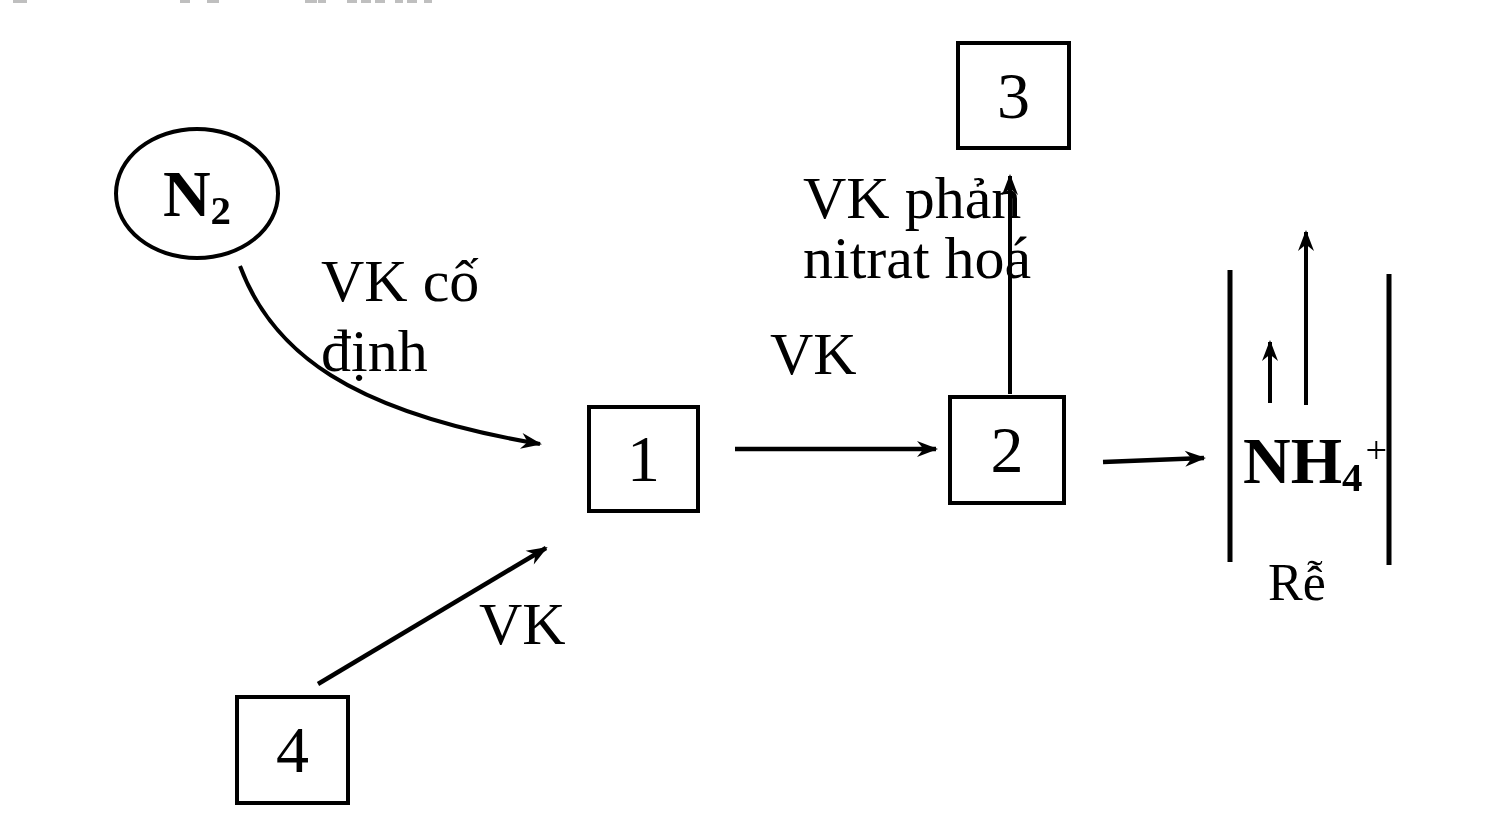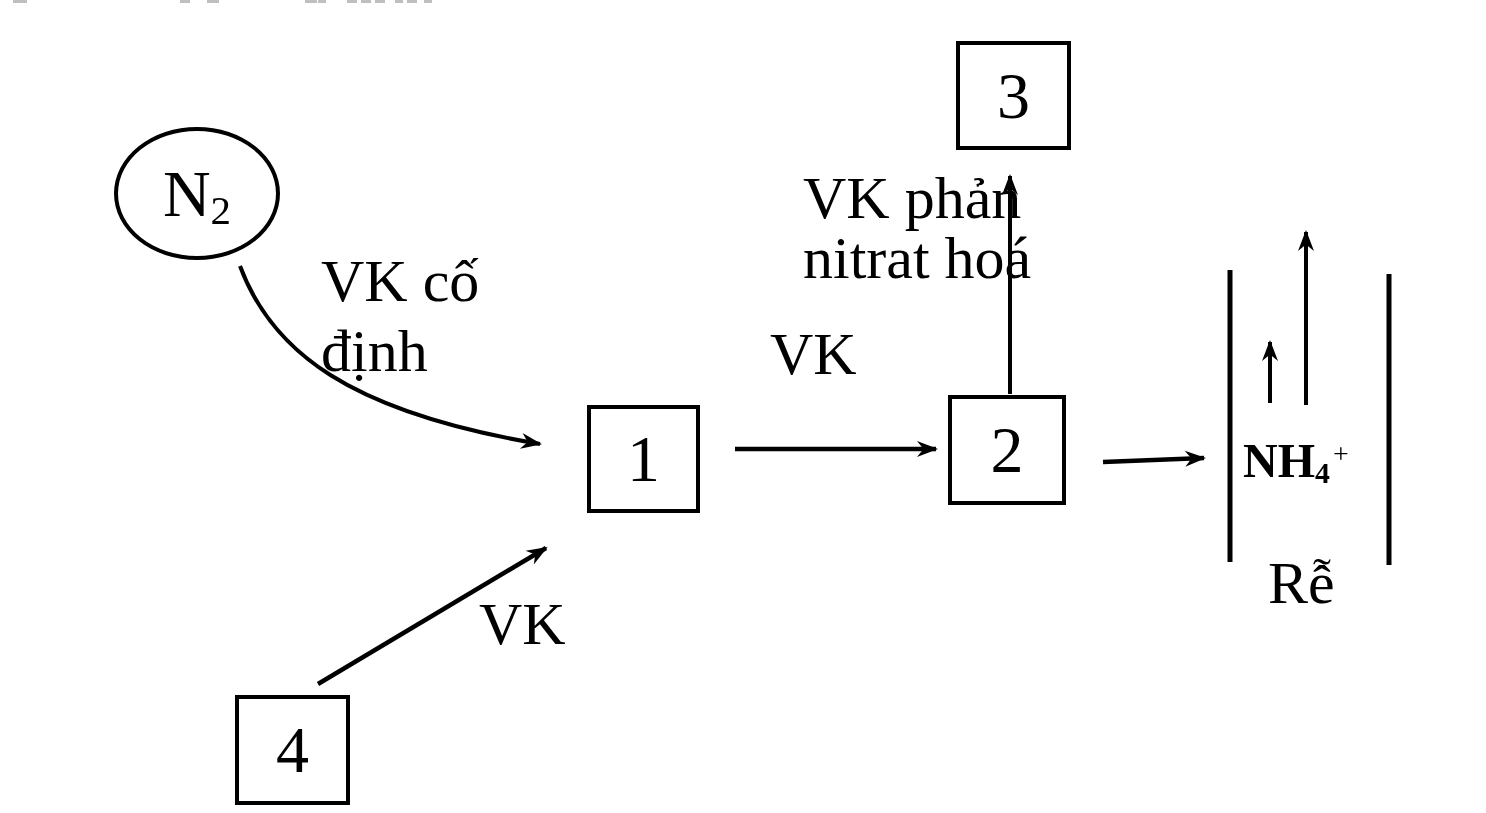--- a/index.html
+++ b/index.html
@@ -16,46 +16,46 @@
   .lines { position: absolute; left: 0; top: 0; width: 1486px; height: 813px; }
 
   
   .artifact { position: absolute; top: 0; height: 3px; background: #a9a9a9; opacity: 0.75; }
 
   .node-ellipse {
     position: absolute; left: 114px; top: 127px; width: 166px; height: 133px;
     border: 4px solid #000; border-radius: 50%;
     display: flex; align-items: center; justify-content: center;
   }
-  .n2-text { font-weight: normal; font-size: 66px; line-height: 1; white-space: nowrap; }
+  .n2-text { font-weight: bold; font-size: 66px; line-height: 1; white-space: nowrap; }
 
   .box {
     position: absolute; border: 4px solid #000; background: #fff;
     display: flex; align-items: center; justify-content: center;
     font-size: 66px; line-height: 1;
   }
   .box-1 { left: 587px; top: 405px; width: 113px; height: 108px; }
   .box-2 { left: 948px; top: 395px; width: 118px; height: 110px; }
   .box-3 { left: 956px; top: 41px;  width: 115px; height: 109px; }
   .box-4 { left: 235px; top: 695px; width: 115px; height: 110px; }
 
   .lbl { position: absolute; font-size: 60px; white-space: nowrap; }
   .lbl-fixing       { left: 321px; top: 246px; line-height: 70px; }
   .lbl-denitrifying { left: 803px; top: 168px; line-height: 60px; }
   .lbl-nitrate      { left: 770px; top: 324px; line-height: 60px; }
   .lbl-ammonifying  { left: 479px; top: 587px; line-height: 74px; }
 
   .nh4-text {
     position: absolute; left: 1243px; top: 424px;
-    font-size: 48px; font-weight: bold; line-height: 74px; white-space: nowrap;
+    font-size: 66px; font-weight: bold; line-height: 74px; white-space: nowrap;
   }
   .sub { font-size: 0.62em; position: relative; top: 0.20em; }
   .sup { font-size: 0.58em; position: relative; top: -0.52em; font-weight: normal; margin-left: 3px; }
 
-  .root-text { position: absolute; left: 1268px; top: 554px; font-size: 60px; line-height: 58px; }
+  .root-text { position: absolute; left: 1268px; top: 554px; font-size: 52px; line-height: 58px; }
 </style>
 </head>
 <body>
 
 <div class="stage">
 
   <div>
     <i class="artifact" style="left:13px;width:14px;"></i>
     <i class="artifact" style="left:180px;width:10px;"></i>
     <i class="artifact" style="left:207px;width:12px;"></i>

